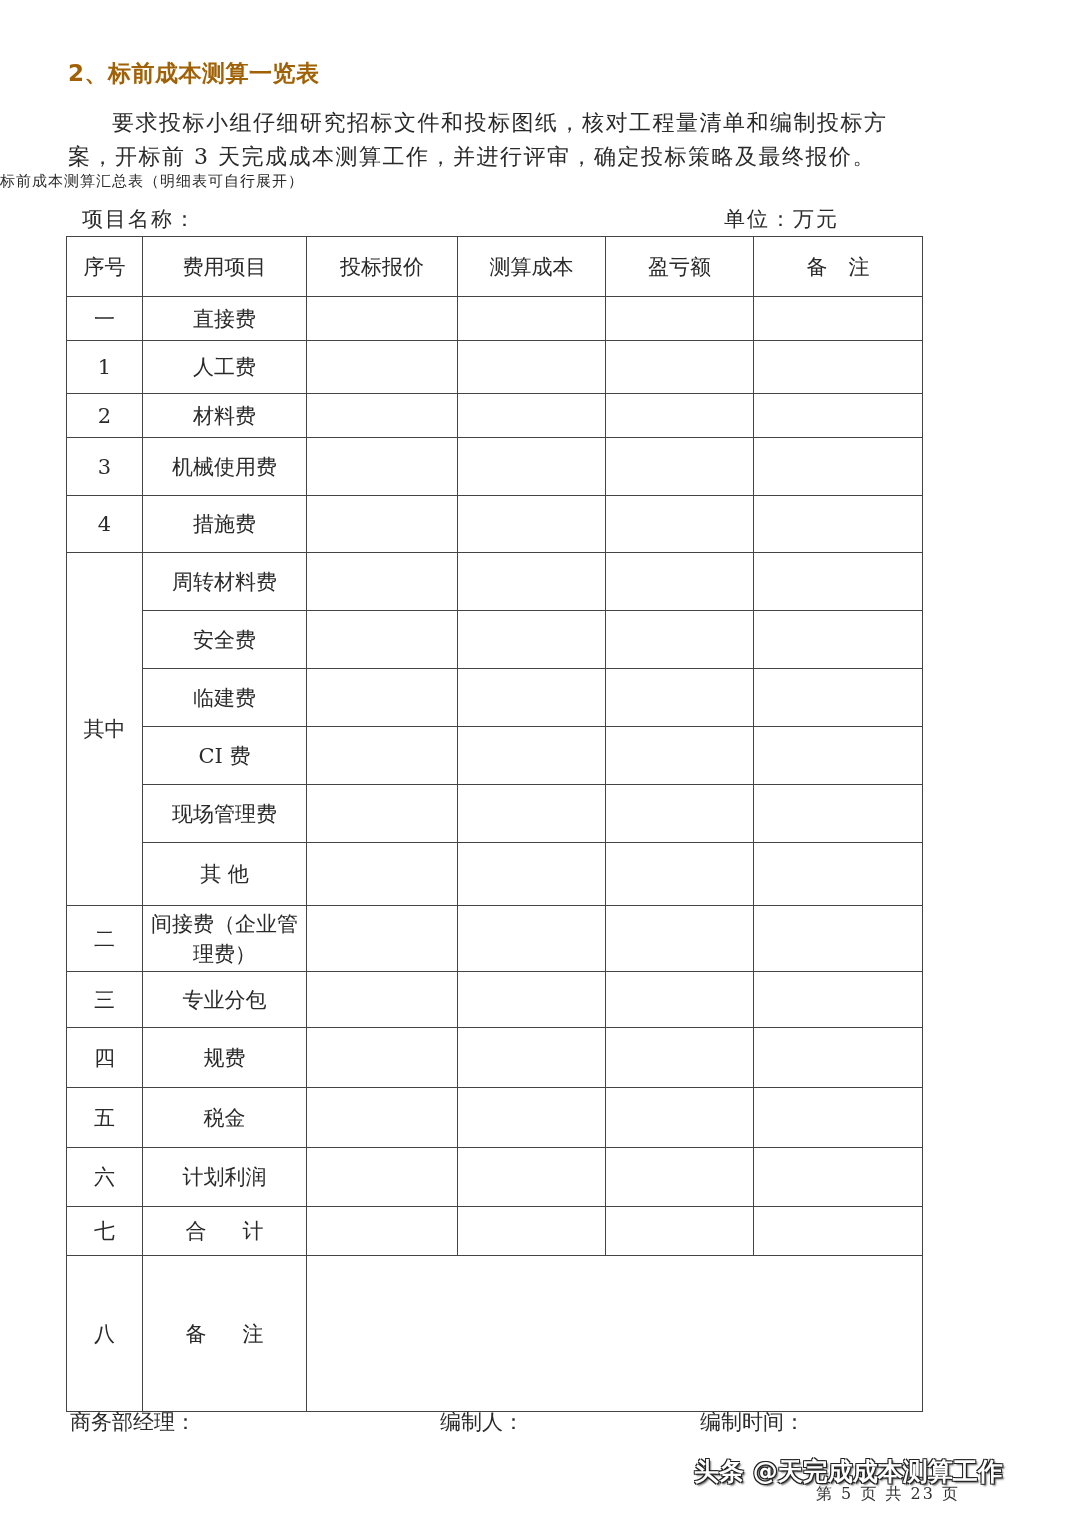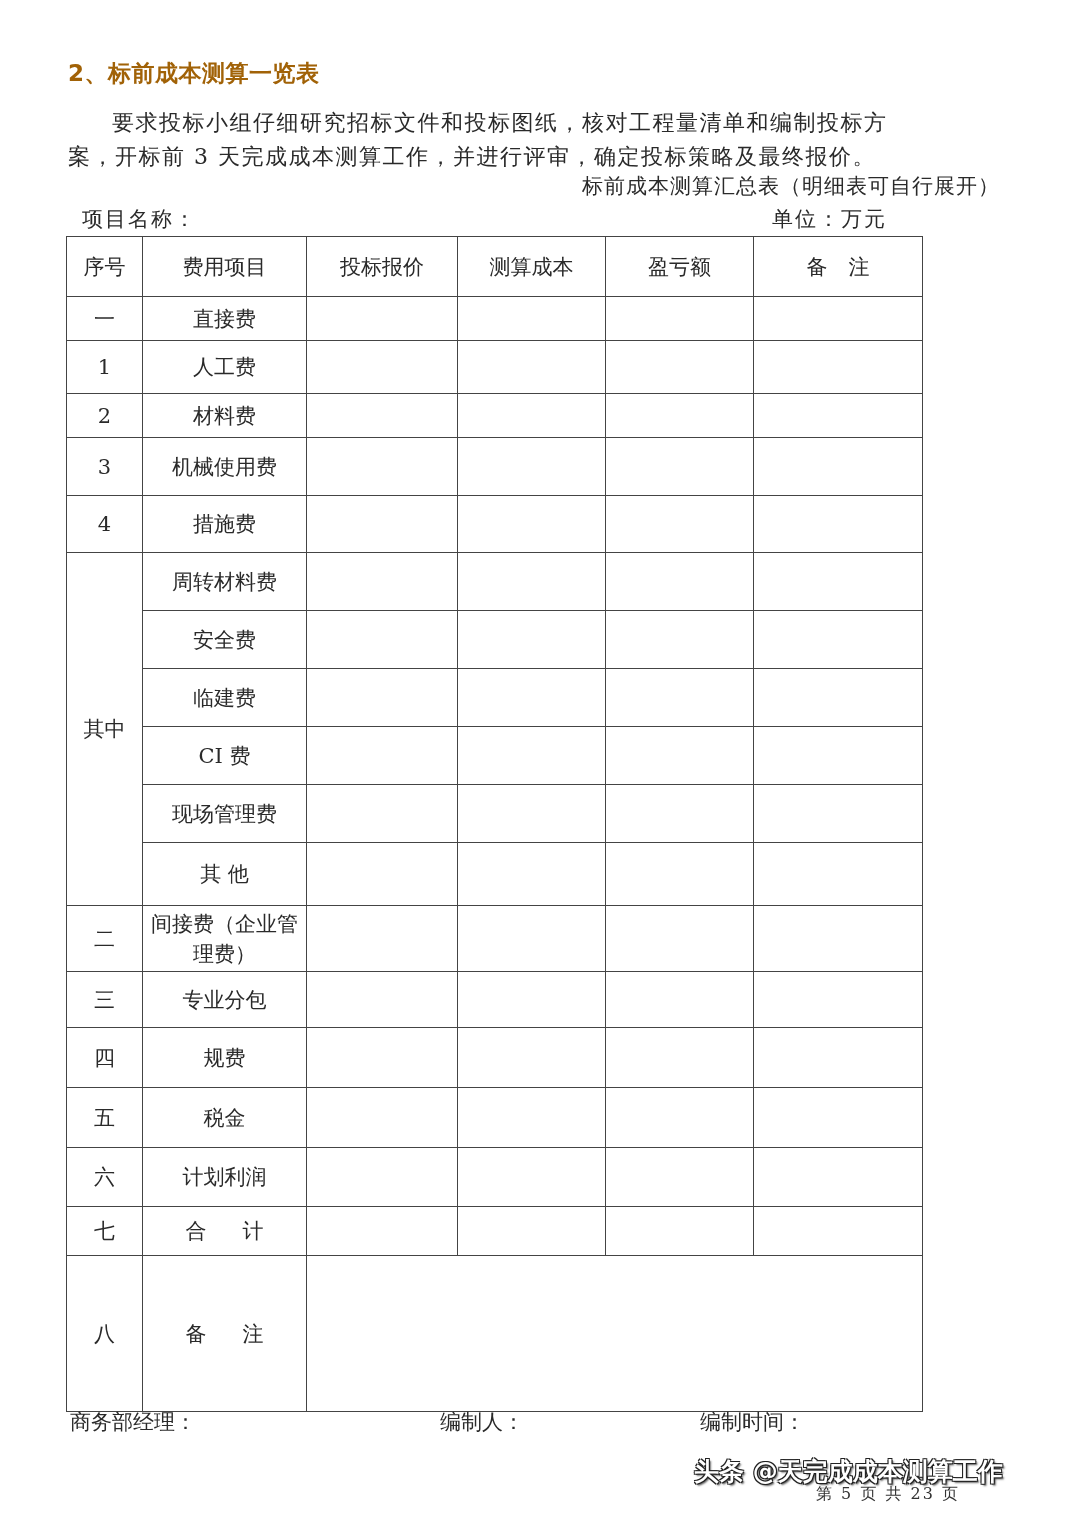--- a/index.html
+++ b/index.html
@@ -7,23 +7,23 @@
     width: 1080px; height: 1516px; position: relative; overflow: hidden;
     font-family: "DejaVu Serif", "Liberation Serif", serif; color: #222;
   }
   .abs { position: absolute; }
   .heading {
     left: 68px; top: 30px; font-family: "DejaVu Sans", "Liberation Sans", sans-serif;
     font-weight: bold; font-size: 23px; color: #a16207; letter-spacing: 0.5px; margin-top: 28px;
   }
   .para { left: 68px; top: 106px; width: 870px; font-size: 22px; line-height: 34px; color: #2a2a2a; letter-spacing: 1.5px; }
   .para .indent { display: inline-block; width: 44px; }
-  .table-caption { left: 0; width: 1000px; top: 172px; text-align: right; font-size: 21px; color: #2a2a2a; letter-spacing: 1px; }
+  .table-caption { left: 0; width: 1000px; top: 172px; text-align: left; font-size: 15px; color: #2a2a2a; letter-spacing: 1px; }
   .proj-name { left: 82px; top: 205px; font-size: 21px; color: #2a2a2a; letter-spacing: 2px; }
-  .unit { left: 724px; top: 205px; font-size: 21px; color: #2a2a2a; letter-spacing: 2px; margin-left: 48px; }
+  .unit { left: 724px; top: 205px; font-size: 21px; color: #2a2a2a; letter-spacing: 2px; }
 
   table.cost {
     position: absolute; left: 66px; top: 236px; width: 856px;
     border-collapse: collapse; table-layout: fixed; padding-left: 48px;
   }
   table.cost td, table.cost th {
     border: 1.5px solid #444; padding: 0; text-align: center; vertical-align: middle;
     font-weight: normal; font-size: 21px; color: #2a2a2a; line-height: 30px;
   }
   .note-spaced { letter-spacing: 36px; padding-left: 36px !important; }

